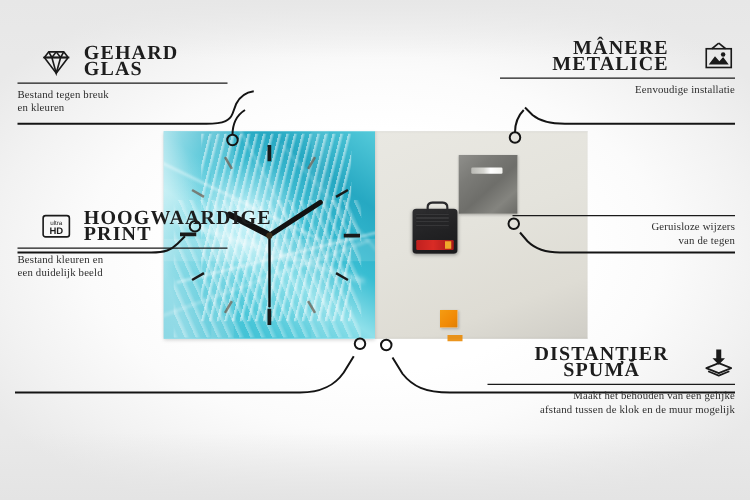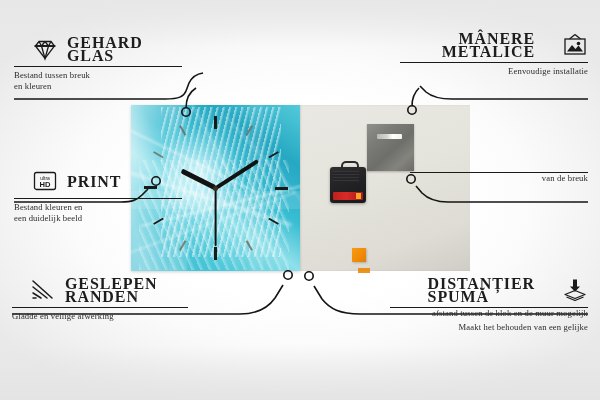--- a/index.html
+++ b/index.html
@@ -247,62 +247,43 @@
           <path d="M13,5.5 L9.5,10 M13,5.5 L16.5,10"></path>
         </g>
           </svg>
       </span>
       <div>
         <div class="co-title">GEHARD</div>
         <div class="co-title">GLAS</div>
       </div>
     </div>
     <div class="co-rule"></div>
-    <div class="co-sub">Bestand tussen breuk</div>
+    <div class="co-sub">Bestand tegen breuk</div>
     <div class="co-sub" style="margin-top:0">en kleuren</div>
   </div>
 
   <div class="callout" id="c2">
     <div class="co-head">
       <span class="ico">
         <svg viewBox="0 0 26 26">
           <rect x="2.5" y="4.5" width="21" height="17" rx="2" fill="none" stroke="#1a1a1a" stroke-width="1.3"></rect>
           <text x="13" y="12" font-family="Liberation Sans, sans-serif" font-size="5" text-anchor="middle" fill="#1a1a1a">ultra</text>
           <text x="13" y="19.3" font-family="Liberation Sans, sans-serif" font-size="7.6" font-weight="bold" text-anchor="middle" fill="#1a1a1a">HD</text>
         </svg>
       </span>
       <div>
+        <div class="co-title">HOOGWAARDIGE</div>
         <div class="co-title">PRINT</div>
       </div>
     </div>
     <div class="co-rule"></div>
     <div class="co-sub">Bestand kleuren en</div>
     <div class="co-sub" style="margin-top:0">een duidelijk beeld</div>
   </div>
 
-  <div class="callout" id="c3">
-    <div class="co-head">
-      <span class="ico">
-        <svg viewBox="0 0 26 26">
-            <g stroke="#1a1a1a" stroke-width="1.5" stroke-linecap="round">
-          <line x1="3" y1="4" x2="22" y2="21"></line>
-          <line x1="3" y1="10" x2="17" y2="21"></line>
-          <line x1="3" y1="16" x2="11" y2="21"></line>
-          <line x1="3" y1="21" x2="6" y2="21"></line>
-        </g>
-          </svg>
-      </span>
-      <div>
-        <div class="co-title">GESLEPEN</div>
-        <div class="co-title">RANDEN</div>
-      </div>
-    </div>
-    <div class="co-rule"></div>
-    <div class="co-sub">Gladde en veilige afwerking</div>
-  </div>
 
   <div class="callout" id="c4">
     <div class="co-head right">
       <div style="text-align:right">
         <div class="co-title">MÂNERE</div>
         <div class="co-title">METALICE</div>
       </div>
       <span class="ico">
         <svg viewBox="0 0 26 26">
             <g fill="none" stroke="#1a1a1a" stroke-width="1.3">
@@ -314,37 +295,38 @@
         </g>
           </svg>
       </span>
     </div>
     <div class="co-rule"></div>
     <div class="co-sub right">Eenvoudige installatie</div>
   </div>
 
   <div class="callout" id="c5">
     <div class="co-rule"></div>
-    <div class="co-sub right" style="margin-top:0">van de breuk</div>
+    <div class="co-sub right">Geruisloze wijzers</div>
+    <div class="co-sub right" style="margin-top:0">van de tegen</div>
   </div>
 
   <div class="callout" id="c6">
     <div class="co-head right">
-      <div style="text-align:left">
+      <div style="text-align:center">
         <div class="co-title">DISTANȚIER</div>
         <div class="co-title">SPUMĂ</div>
       </div>
       <span class="ico">
         <svg viewBox="0 0 26 26">
             <g fill="none" stroke="#1a1a1a" stroke-width="1.3" stroke-linejoin="round">
           <path d="M11,2.5 h4 v7 h3 l-5,5.2 -5,-5.2 h3 z" fill="#1a1a1a" stroke="none"></path>
           <path d="M13,13.5 L23,17.5 L13,21.5 L3,17.5 Z"></path>
           <path d="M4.5,20 L13,23.5 L21.5,20"></path>
         </g>
           </svg>
       </span>
     </div>
     <div class="co-rule"></div>
+    <div class="co-sub right">Maakt het behouden van een gelijke</div>
     <div class="co-sub right" style="margin-top:0">afstand tussen de klok en de muur mogelijk</div>
-    <div class="co-sub right">Maakt het behouden van een gelijke</div>
   </div>
 
 </div>
 
 </body></html>

